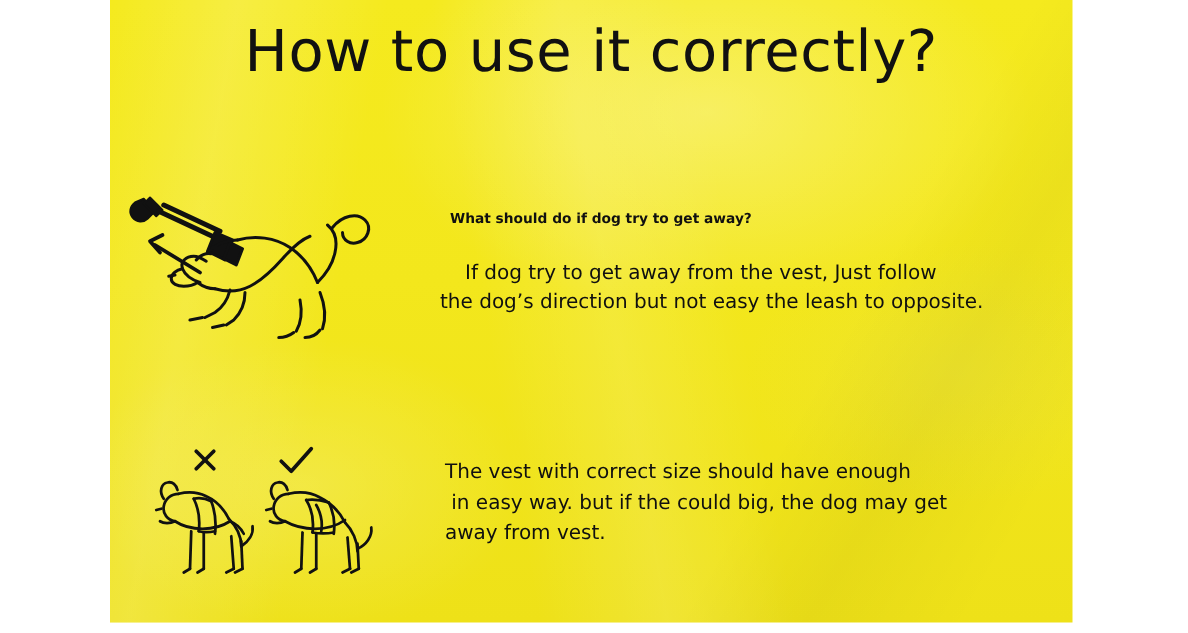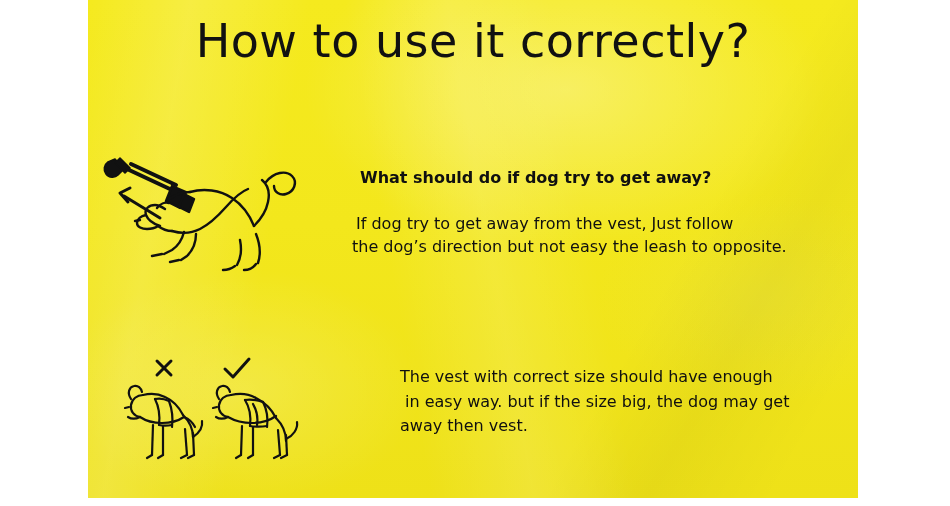--- a/index.html
+++ b/index.html
@@ -61,49 +61,48 @@
     width: 230px;
     height: 130px;
   }
   .sec1-text {
     position: absolute;
     left: 268px;
     top: 168px;
     width: 480px;
   }
   .q-heading {
-    font-size: 16px;
+    font-size: 11px;
     font-weight: bold;
     color: #101010;
     margin: 0 0 26px 4px;
     line-height: 1.2;
   }
   .body-line {
     font-size: 16px;
     color: #101010;
     line-height: 1.42;
     margin: 0;
     white-space: nowrap;
   }
-  .body-line.indent1 { margin-left: 0px; }
+  .body-line.indent1 { margin-left: 16px; }
   .body-line.indent2 { margin-left: -4px; }
   
   .sec2-art {
     position: absolute;
     left: 25px;
     top: 355px;
     width: 230px;
     height: 115px;
   }
   .sec2-text {
     position: absolute;
     left: 268px;
     top: 366px;
     width: 470px;
-    margin-left: 44px;
   }
   .sec2-text .body-line { margin-bottom: 2px; }
   .nudge-right { margin-left: 5px; }
   svg { display: block; overflow: visible; }
 </style>
 </head>
 <body>
 
 <div id="page">
   <div class="leaflet">
@@ -231,17 +230,17 @@
           <path d="M85 80 l1 20"></path>
           <path d="M86 100 l-6 3"></path>
 
           <path d="M85 84 c7 -3 12 -10 11 -17"></path>
         </g>
       </svg>
     </div>
 
     <div class="sec2-text">
       <p class="body-line">The vest with correct size should have enough</p>
-      <p class="body-line nudge-right"> in easy way. but if the size big, the dog may get</p>
-      <p class="body-line">away then vest.</p>
+      <p class="body-line nudge-right"> in easy way. but if the could big, the dog may get</p>
+      <p class="body-line">away from vest.</p>
     </div>
   </div>
 </div>
 
 </body></html>

